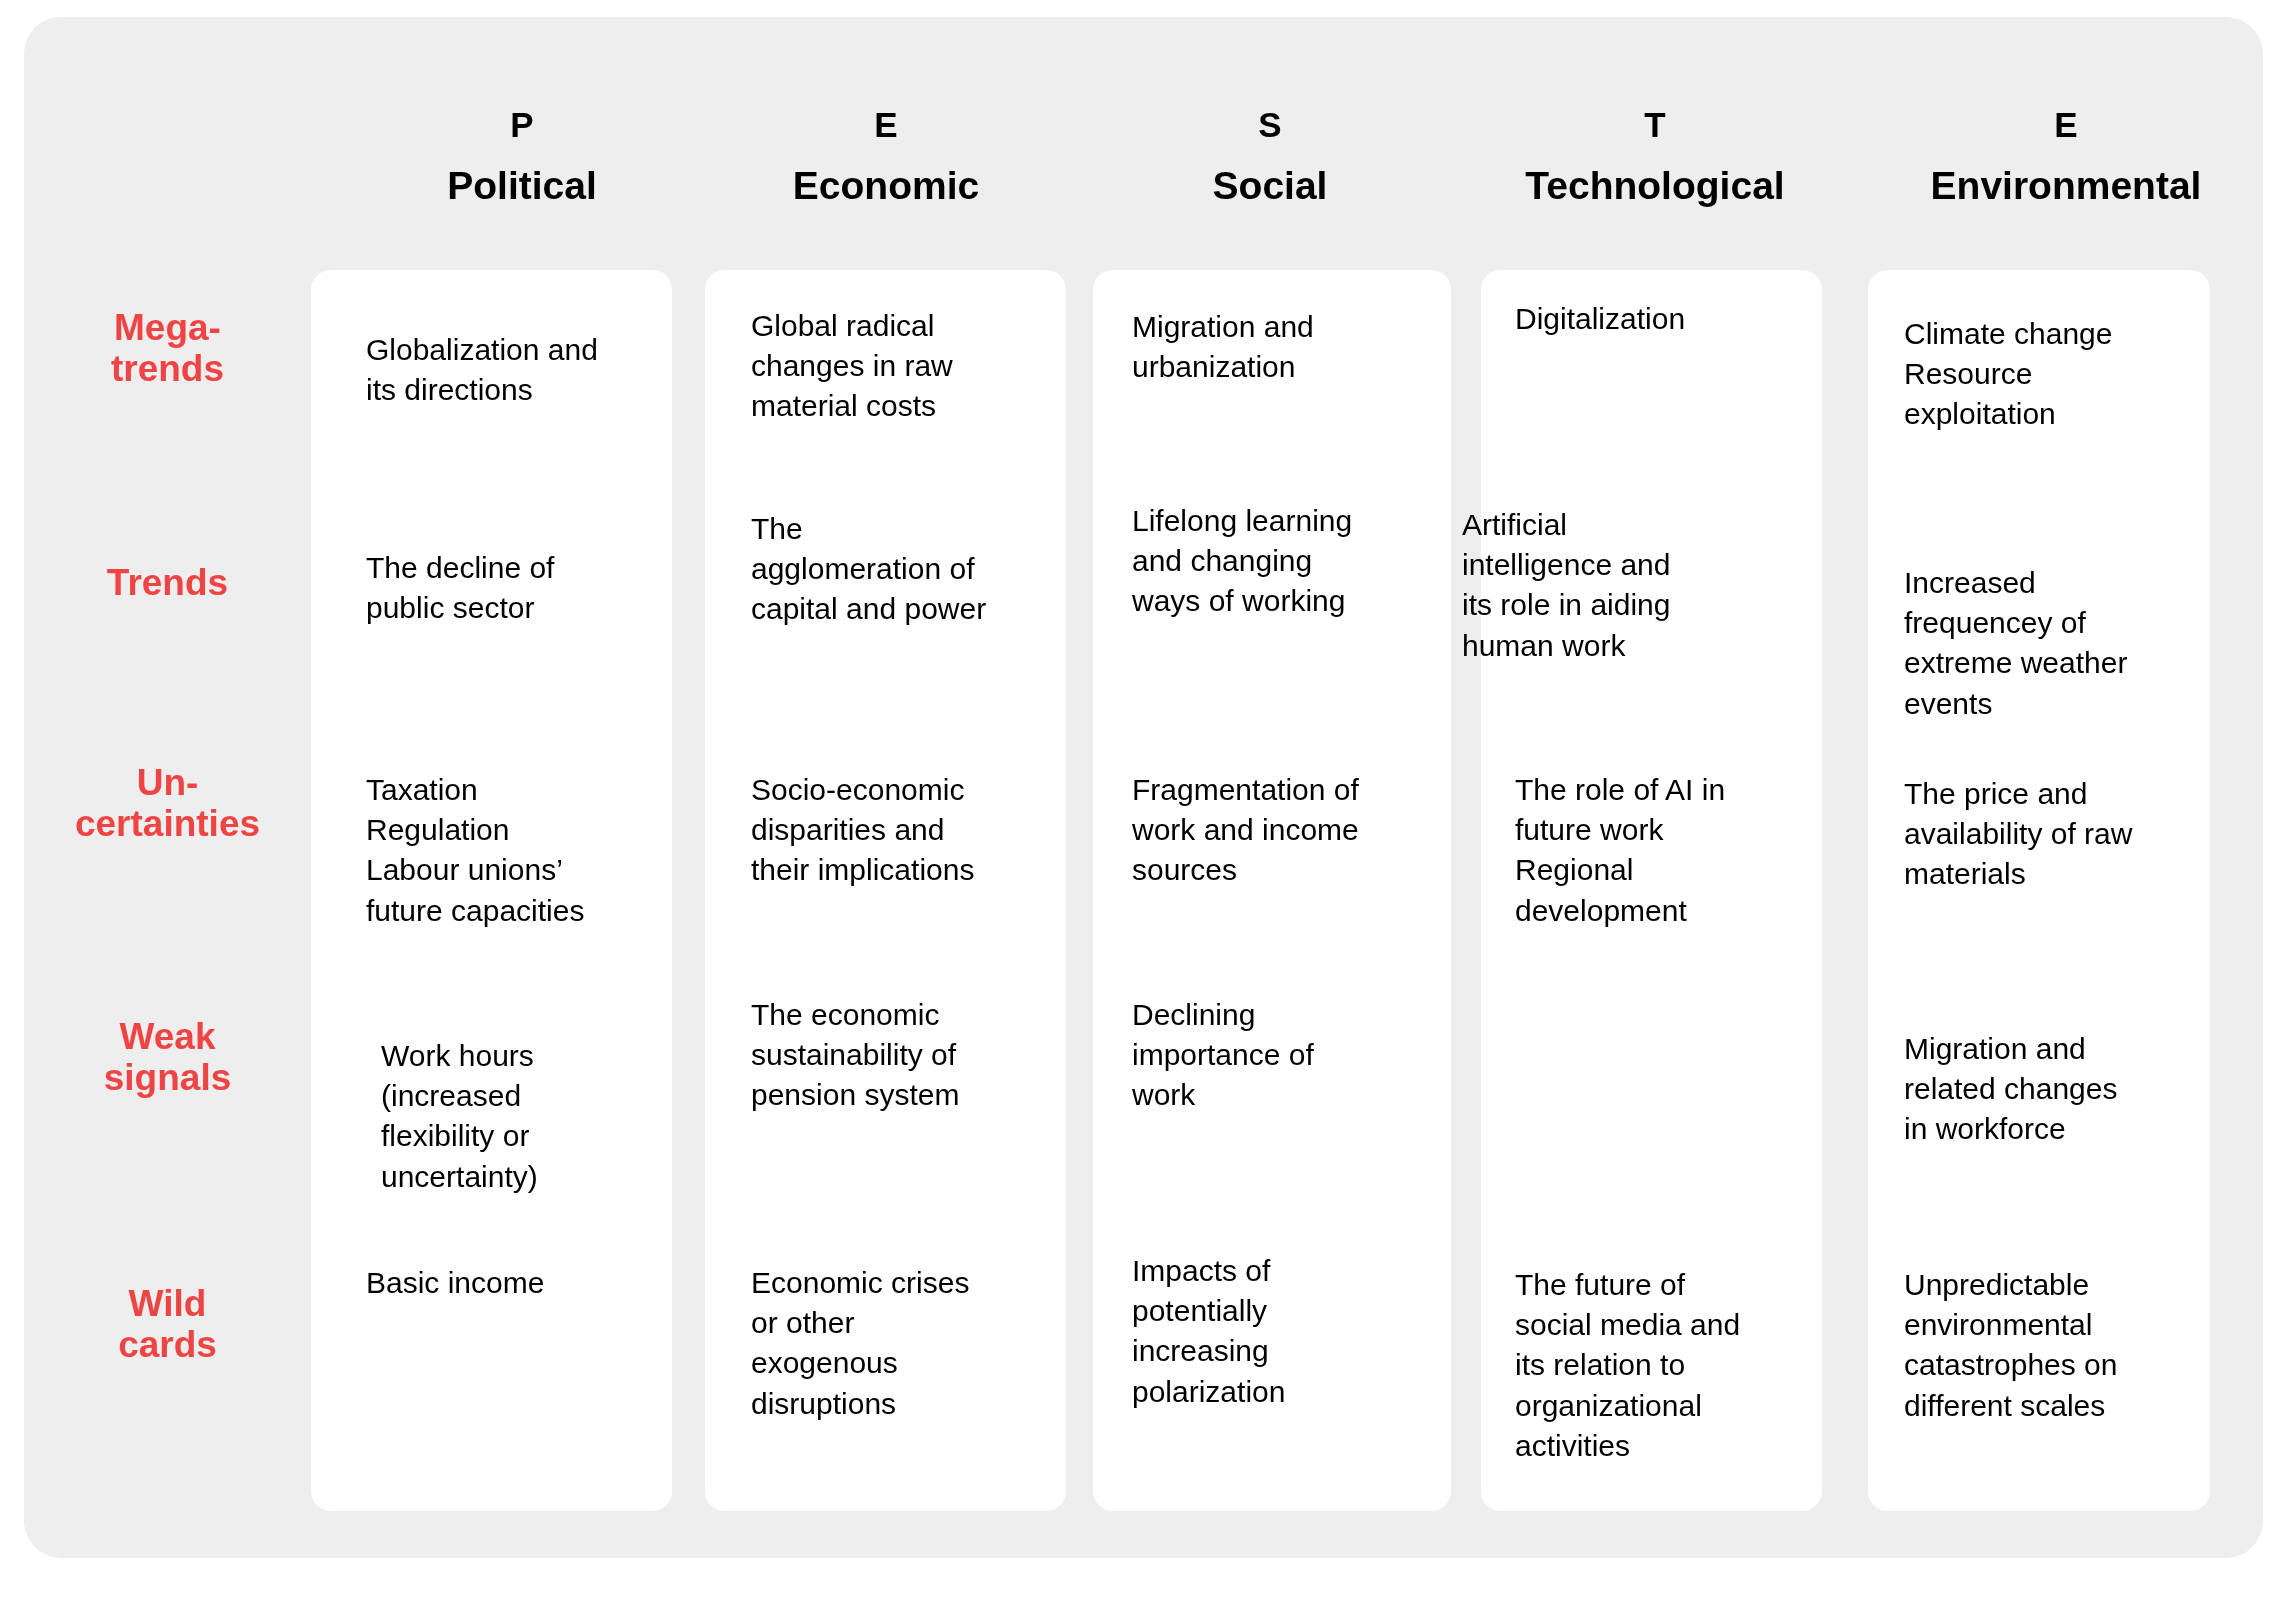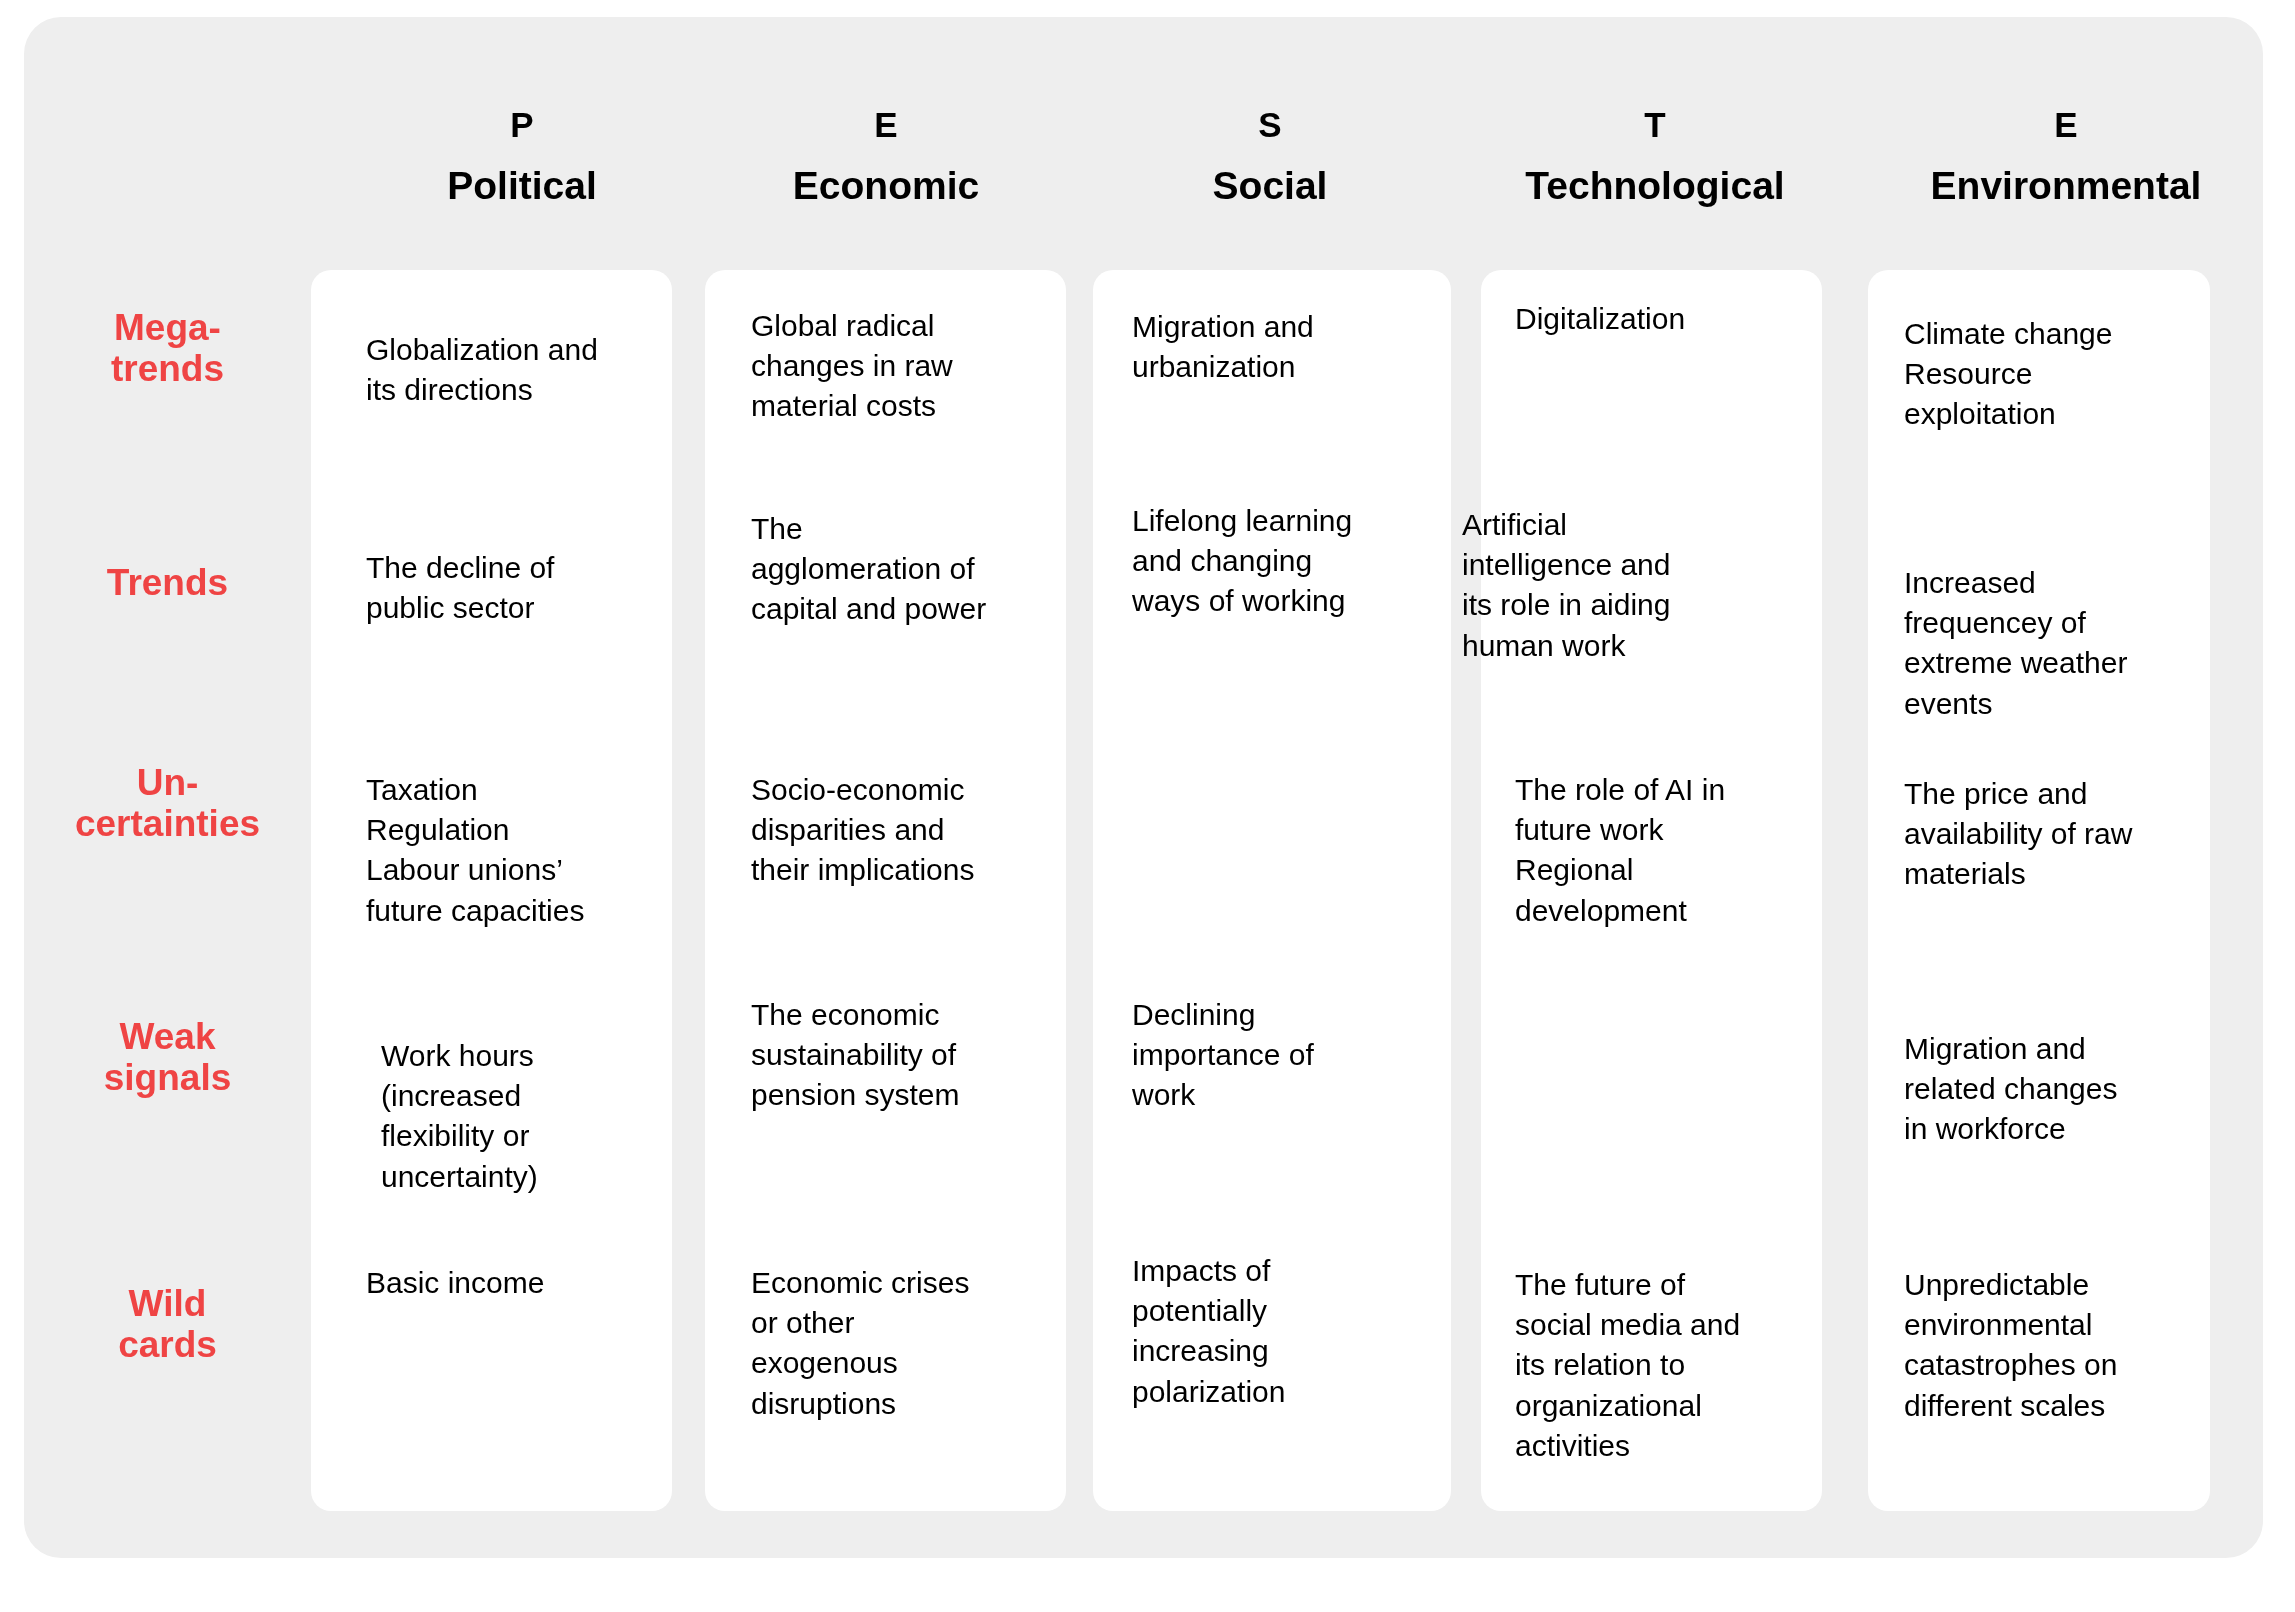--- a/index.html
+++ b/index.html
@@ -154,20 +154,23 @@
   <div class="cell" style="left:751px; top:1263px; width:281px;">Economic crises
 or other
 exogenous
 disruptions</div>
 
   <div class="cell" style="left:1132px; top:307px;  width:281px;">Migration and
 urbanization</div>
   <div class="cell" style="left:1132px; top:501px;  width:281px;">Lifelong learning
 and changing
 ways of working</div>
+  <div class="cell" style="left:1132px; top:770px; width:281px;">Fragmentation of
+work and income
+sources</div>
   <div class="cell" style="left:1132px; top:995px; width:281px;">Declining
 importance of
 work</div>
   <div class="cell" style="left:1132px; top:1251px; width:281px;">Impacts of
 potentially
 increasing
 polarization</div>
 
   <div class="cell" style="left:1515px; top:299px;  width:287px;">Digitalization</div>
   <div class="cell" style="left:1462px; top:505px;  width:287px;">Artificial

